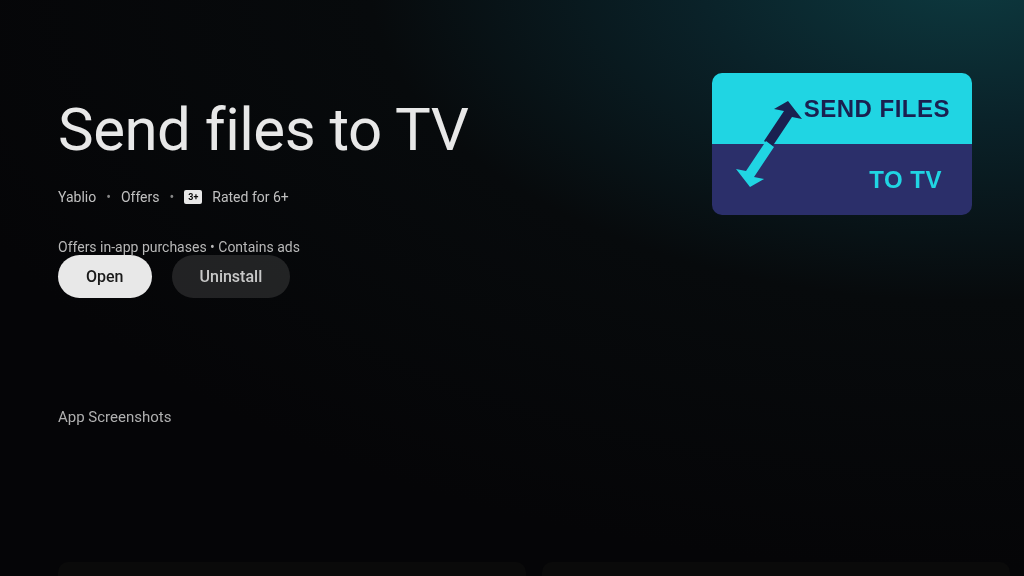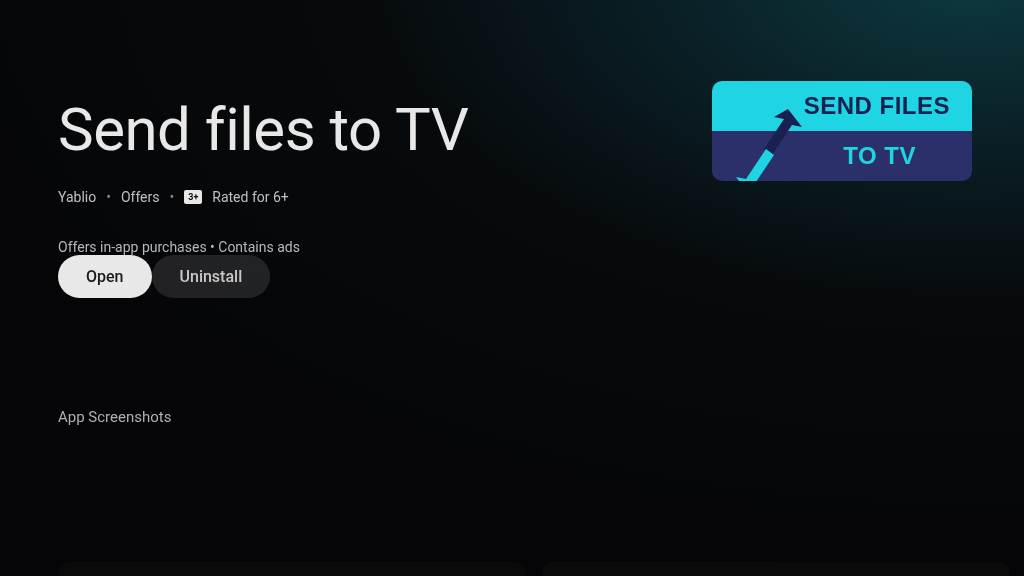--- a/index.html
+++ b/index.html
@@ -55,21 +55,21 @@
       color: #b8b8b8;
       line-height: 1.85;
       margin-bottom: 8px;
     }
     .purchases-note {
       font-size: 14px;
       color: #b8b8b8;
     }
     .button-row {
       display: flex;
-      gap: 0;
+      gap: 20px;
       margin-bottom: 110px;
     }
     .btn {
       border: none;
       border-radius: 22px;
       padding: 12px 28px;
       font-size: 16px;
       font-weight: 500;
       cursor: pointer;
       font-family: inherit;
@@ -81,45 +81,45 @@
     .btn-secondary {
       background: rgba(90, 90, 90, 0.35);
       color: #c8c8c8;
     }
     .section-label {
       font-size: 15px;
       color: #b0b0b0;
     }
     .app-icon {
       position: absolute;
-      top: 81px;
+      top: 73px;
       right: 52px;
       width: 260px;
-      height: 100px;
+      height: 142px;
       border-radius: 10px;
       overflow: hidden;
       display: flex;
       flex-direction: column;
     }
     .app-icon-top {
       height: 50%;
       background: #20d5e3;
       display: flex;
       align-items: center;
       justify-content: flex-end;
       padding-right: 22px;
       position: relative;
     }
     .app-icon-bottom {
       height: 50%;
       background: #2b2f6a;
       display: flex;
       align-items: center;
       justify-content: flex-end;
-      padding-right: 56px;
+      padding-right: 30px;
       position: relative;
     }
     .app-icon-text-top {
       font-size: 24px;
       font-weight: 800;
       color: #1a2050;
       letter-spacing: 0.5px;
       font-family: 'Arial Black', sans-serif;
     }
     .app-icon-text-bottom {

